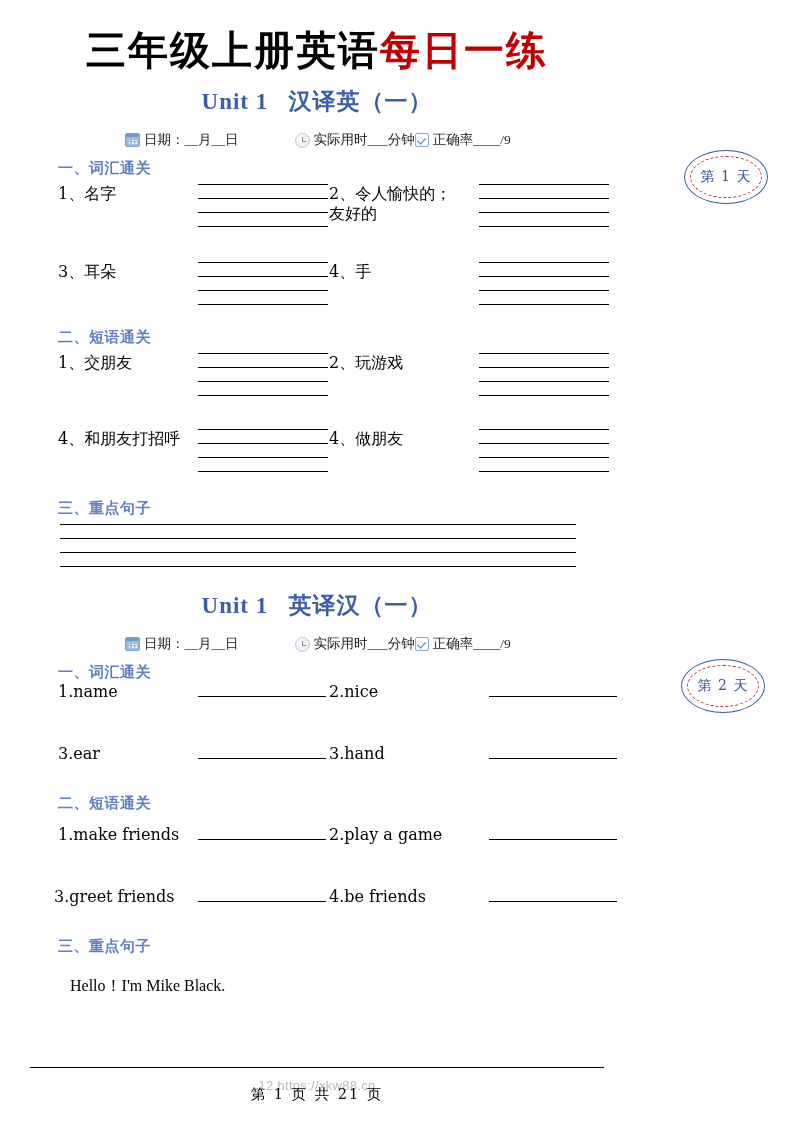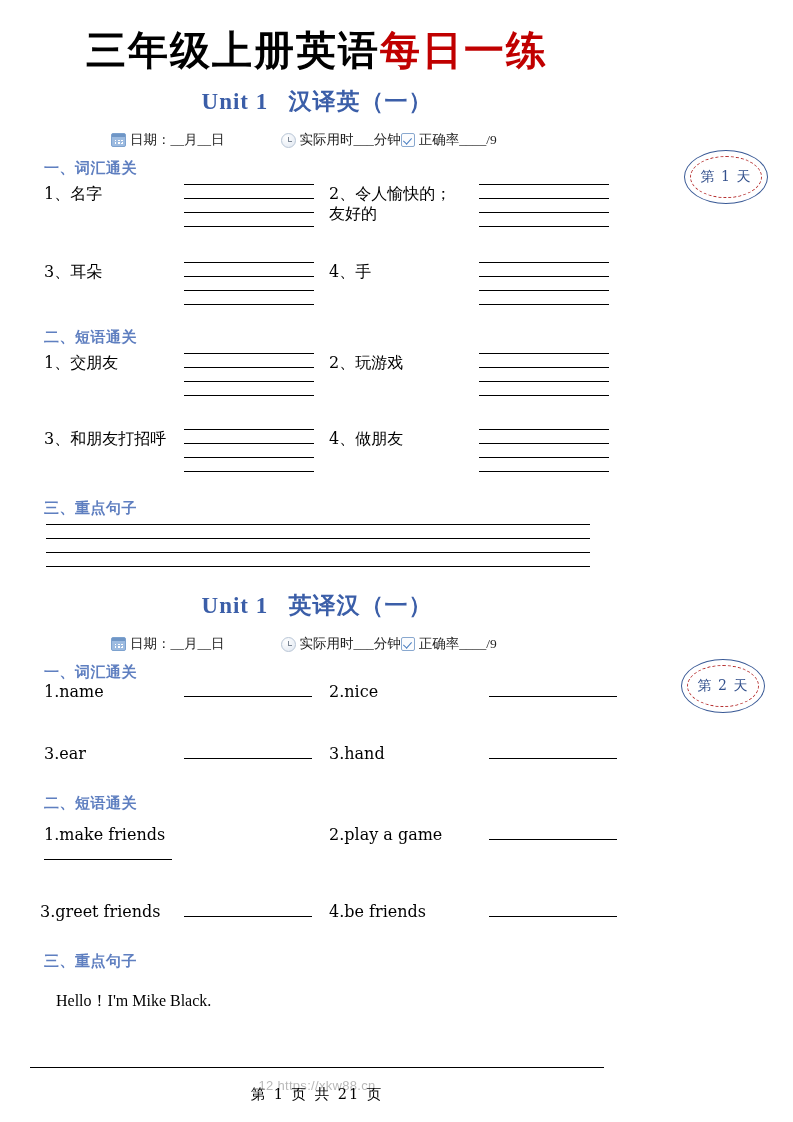--- a/index.html
+++ b/index.html
@@ -13,21 +13,21 @@
     position: relative;
     font-family: "Liberation Serif", "DejaVu Serif", serif;
     color: #000;
     overflow: hidden;
   }
   .page {
     position: relative;
     width: 634px;
     height: 1122px;
     box-sizing: border-box;
-    padding: 0 16px;
+    padding: 0 30px;
   }
 
   
   .main-title {
     text-align: center;
     padding-top: 26px;
     font-family: "DejaVu Serif", "Liberation Serif", serif;
     font-size: 40px;
     font-weight: bold;
     letter-spacing: 2px;
@@ -370,21 +370,21 @@
       <div class="q-label" style="width:150px;">2、玩游戏</div>
       <div class="fourline">
           <i></i>
           <b></b>
         </div>
     </div>
   </div>
 
   <div class="row" style="margin-top:32px;">
     <div class="col" style="padding-left:28px;">
-      <div class="q-label" style="width:140px;">3、和朋友打招呼</div>
+      <div class="q-label" style="width:140px;">4、和朋友打招呼</div>
       <div class="fourline">
           <i></i>
           <b></b>
         </div>
     </div>
     <div class="col" style="padding-left:12px;">
       <div class="q-label" style="width:150px;">4、做朋友</div>
       <div class="fourline">
           <i></i>
           <b></b>
@@ -440,21 +440,21 @@
     </div>
     <div class="col" style="padding-left:12px;">
       <div class="q-label" style="width:160px;">3.hand</div>
       <div class="blank-line" style="width:128px;"></div>
     </div>
   </div>
 
   <div class="sec-head" style="margin-top:30px;"><span>二、</span><span>短语通关</span></div>
 
   <div class="row" style="margin-top:12px;">
-    <div class="col" style="padding-left:28px;flex-direction:column;">
+    <div class="col" style="padding-left:28px;">
       <div class="q-label" style="width:140px;">1.make friends</div>
       <div class="blank-line" style="width:128px;"></div>
     </div>
     <div class="col" style="padding-left:12px;">
       <div class="q-label" style="width:160px;">2.play a game</div>
       <div class="blank-line" style="width:128px;"></div>
     </div>
   </div>
 
   <div class="row" style="margin-top:42px;">

